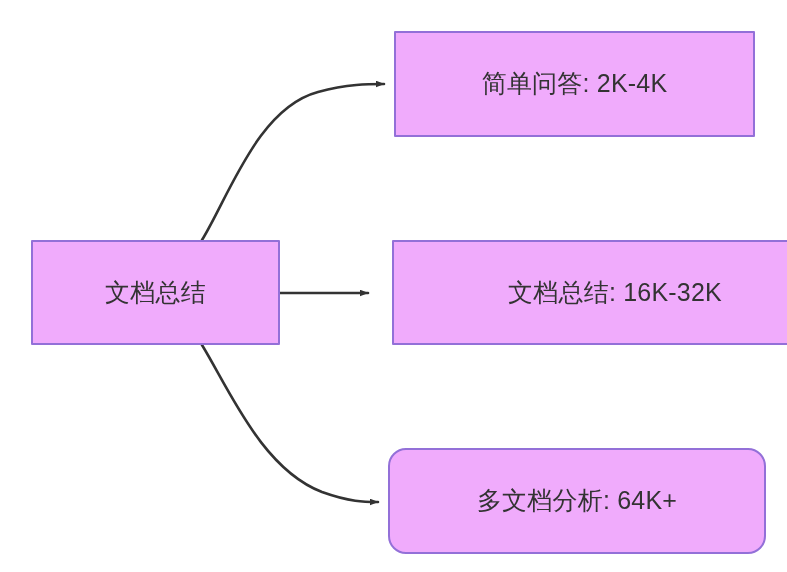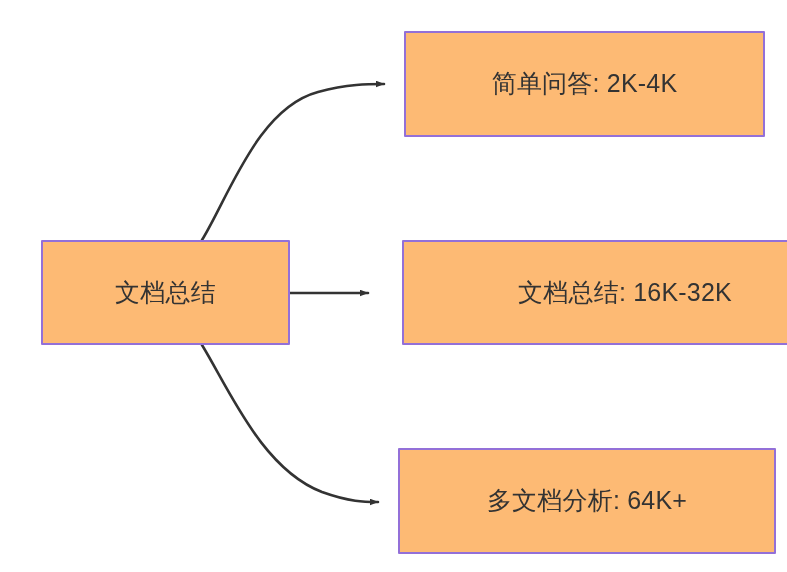--- a/index.html
+++ b/index.html
@@ -25,33 +25,32 @@
     position: absolute;
     left: 0;
     top: 0;
     width: 787px;
     height: 572px;
     pointer-events: none;
   }
   .node {
     position: absolute;
     box-sizing: border-box;
-    background: #fdba74;
+    background: #f0abfc;
     border: 2px solid #9370d8;
     border-radius: 1px;
     display: flex;
     align-items: center;
     justify-content: center;
     color: #333333;
     font-size: 25px;
     font-weight: 400;
     line-height: 1.25;
     letter-spacing: 0.2px;
     white-space: nowrap;
-    margin-left: 10px;
   }
   .node-label {
     display: block;
   }
   #node-root {
     left: 31px;
     top: 240px;
     width: 249px;
     height: 105px;
   }
@@ -65,20 +64,21 @@
     left: 392px;
     top: 240px;
     width: 446px;
     height: 105px;
   }
   #node-multi-doc {
     left: 388px;
     top: 448px;
     width: 378px;
     height: 106px;
+    border-radius: 18px;
   }
 </style>
 </head>
 <body>
 
 <div id="diagram-canvas">
 
   <svg class="edge-layer" viewBox="0 0 787 572" width="787" height="572" xmlns="http://www.w3.org/2000/svg">
     <defs>
       <marker id="arrowhead" markerWidth="9" markerHeight="7" refX="8.5" refY="3.5" orient="auto" markerUnits="userSpaceOnUse">

